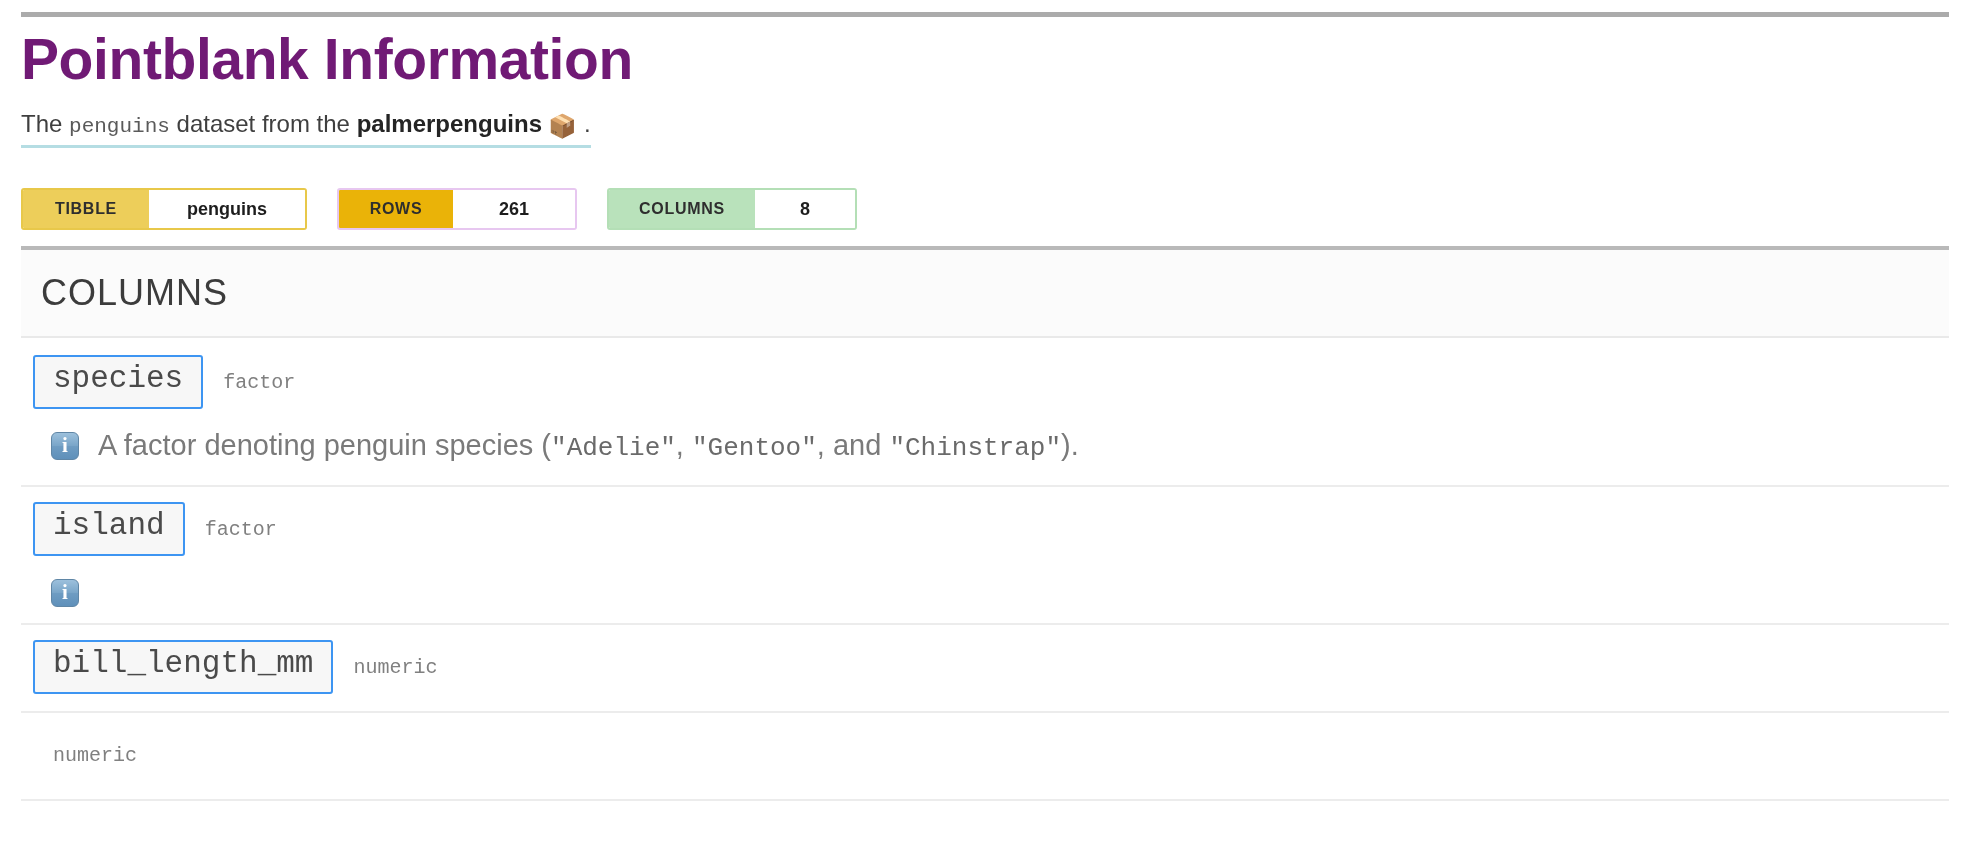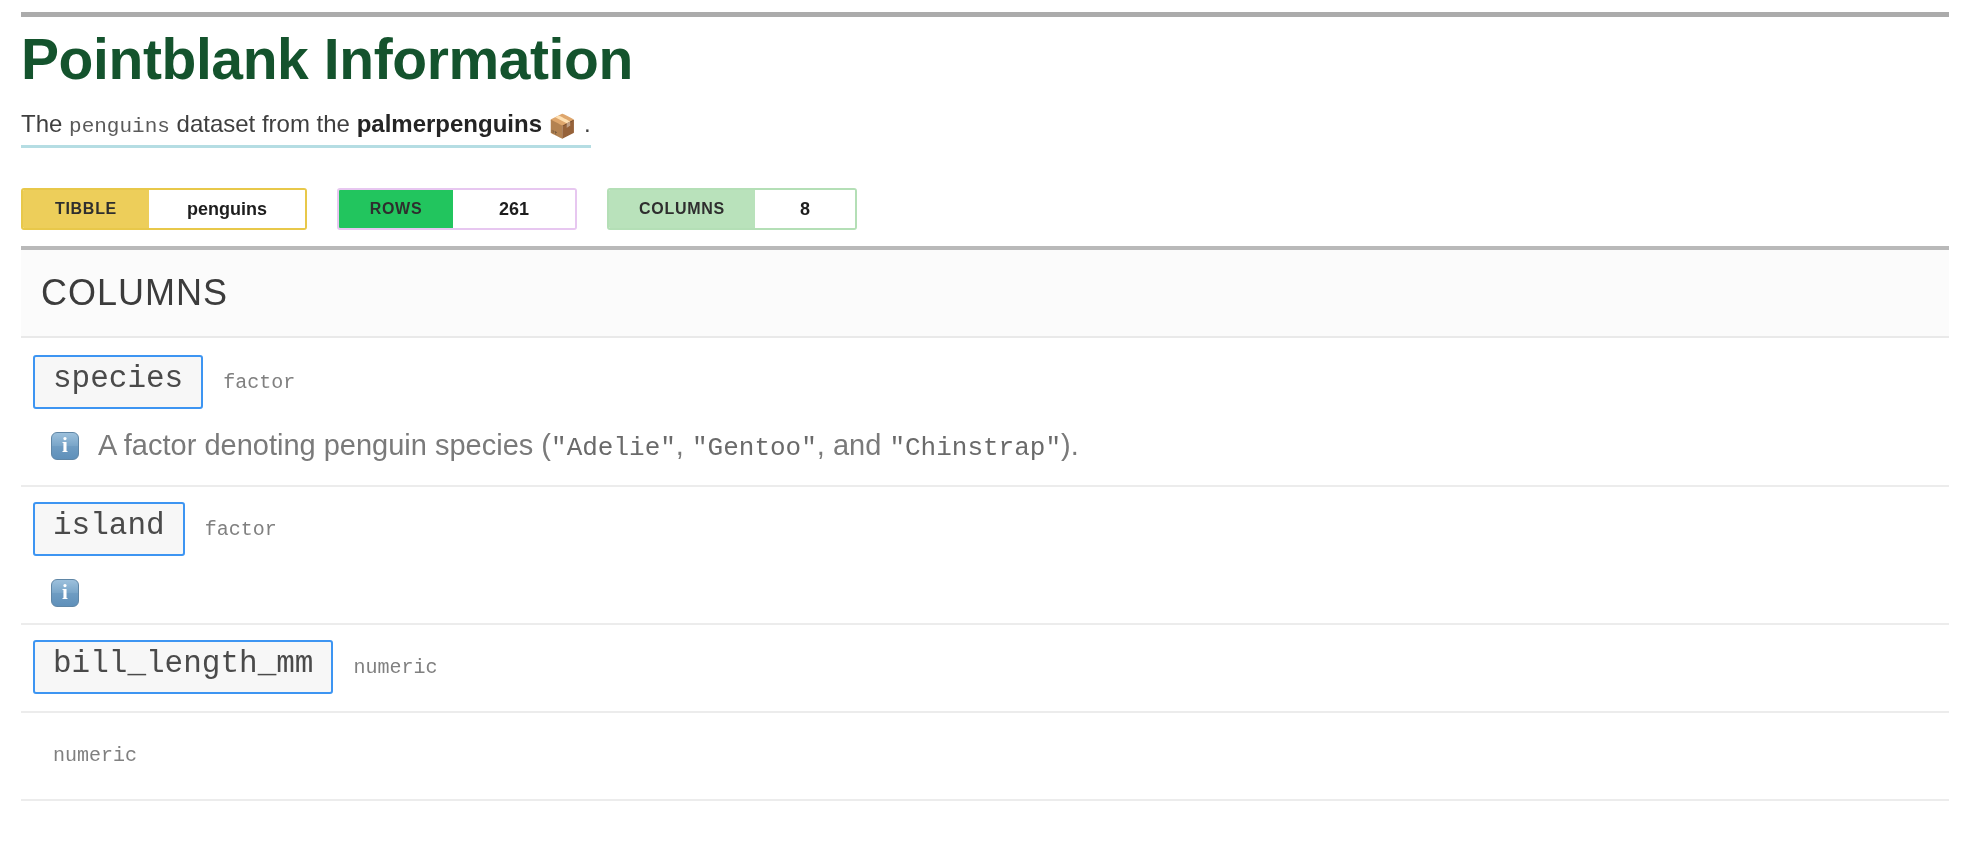--- a/index.html
+++ b/index.html
@@ -38,21 +38,21 @@
     position: absolute;
     left: 21px;
     top: 25px;
     width: 1928px;
   }
 
   .page-title {
     font-size: 57px;
     line-height: 68px;
     font-weight: 600;
-    color: #14532d;
+    color: #701a75;
     letter-spacing: -0.4px;
     margin: 0;
     padding: 0;
     white-space: nowrap;
   }
 
   .subtitle {
     margin-top: 15px;
     font-size: 24px;
     line-height: 32px;
@@ -247,21 +247,21 @@
       <span>The </span><span class="mono">penguins</span><span> dataset from the </span><span class="pkg">palmerpenguins</span> <span class="emoji">📦</span> <span>.</span>
     </div>
   </div>
 
   <div class="badges">
     <div class="badge badge--tibble" style="border-color: rgb(232, 200, 74);">
       <div class="lab" style="background: rgb(237, 206, 90);">TIBBLE</div>
       <div class="val">penguins</div>
     </div>
     <div class="badge badge--rows" style="border-color: rgb(231, 199, 240);">
-      <div class="lab" style="background: #22c55e;">ROWS</div>
+      <div class="lab" style="background: #eab308;">ROWS</div>
       <div class="val">261</div>
     </div>
     <div class="badge badge--cols" style="border-color: rgb(180, 223, 182);">
       <div class="lab" style="background: rgb(185, 226, 187);">COLUMNS</div>
       <div class="val">8</div>
     </div>
   </div>
 
   <div class="section-head">
     <div class="title">COLUMNS</div>

